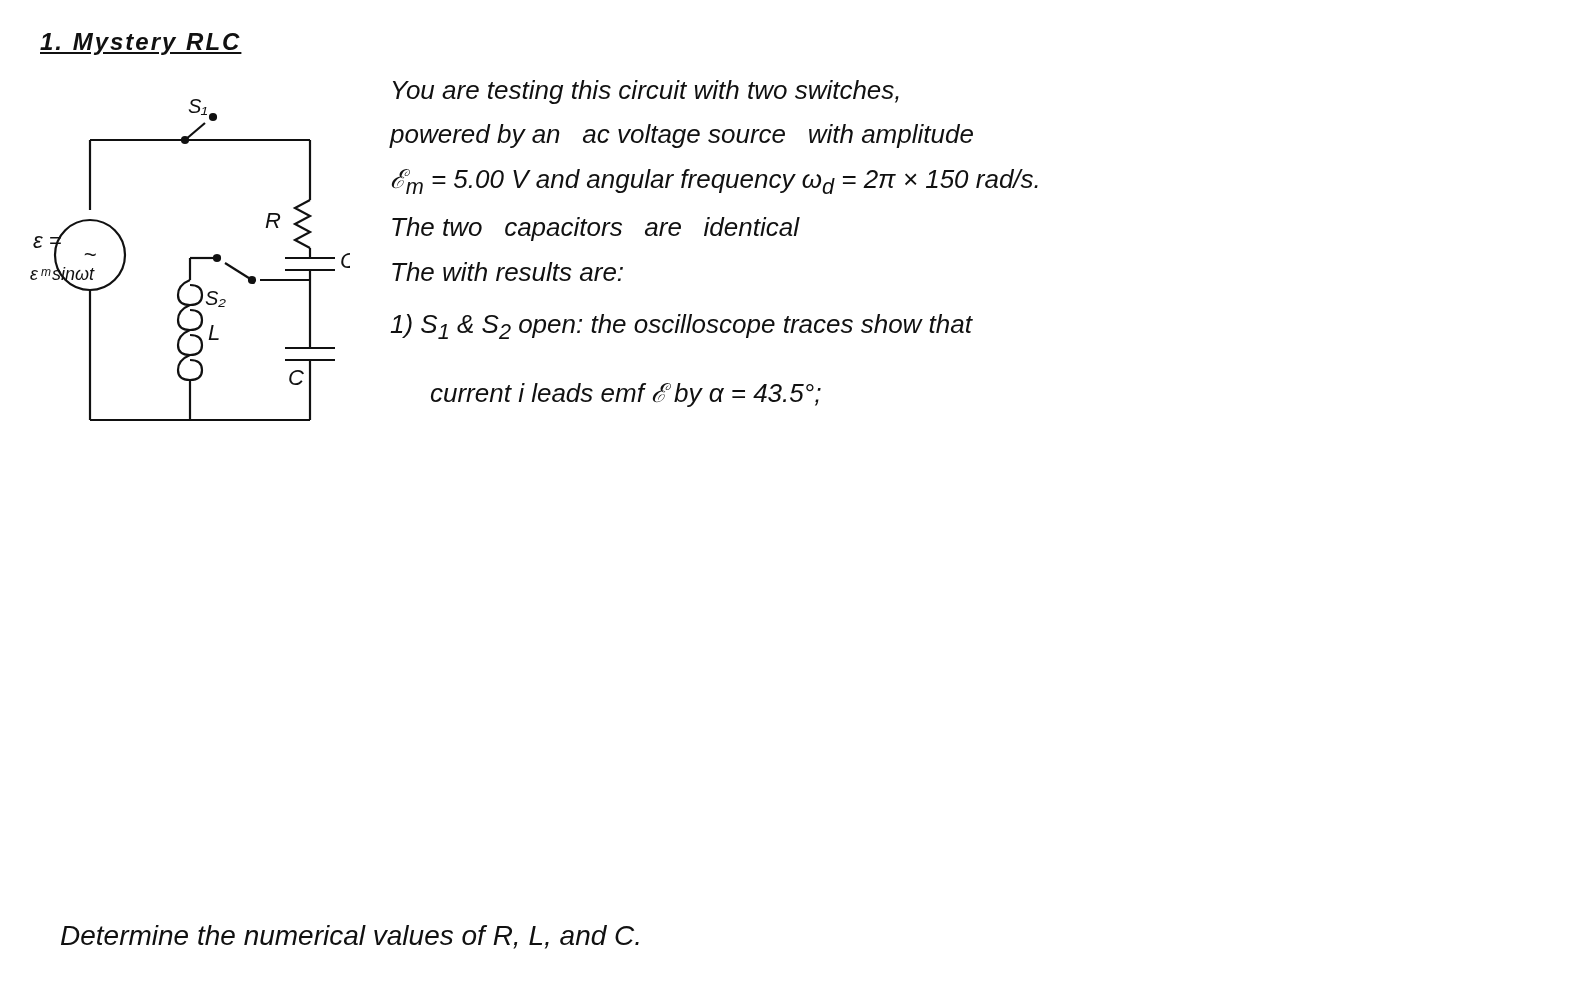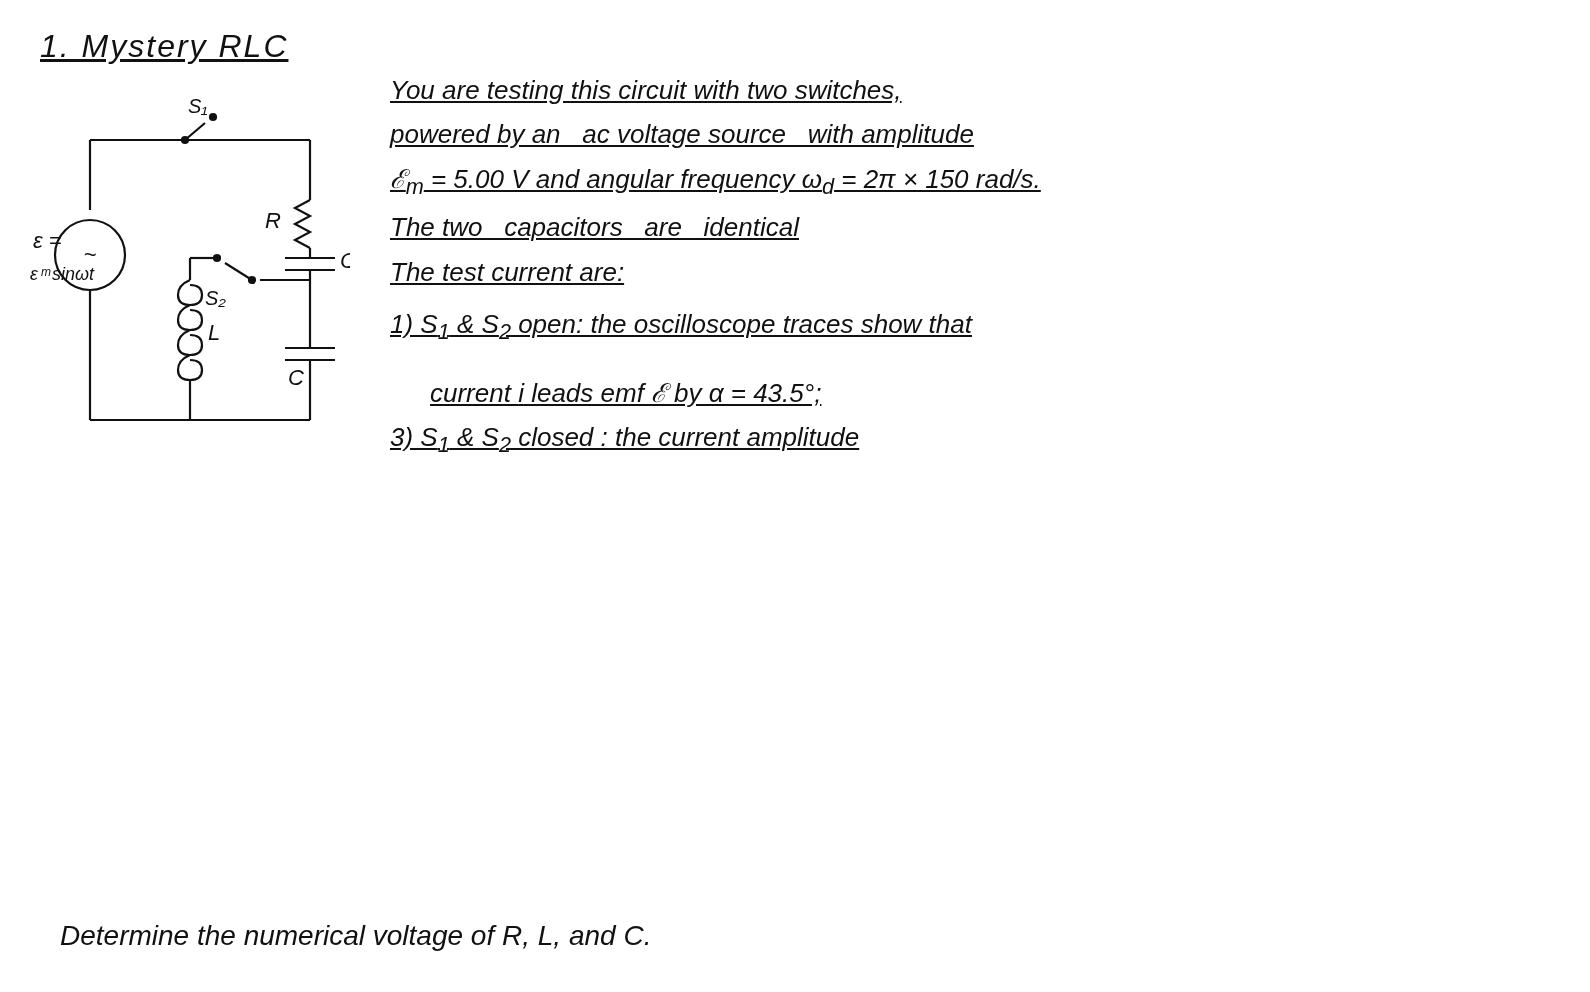--- a/index.html
+++ b/index.html
@@ -14,22 +14,22 @@
 
     
     .title-area {
       position: absolute;
       top: 28px;
       left: 40px;
     }
 
     .title-text {
       font-family: 'Segoe UI', 'Arial', sans-serif;
-      font-size: 32px;
-      font-weight: normal;
+      font-size: 24px;
+      font-weight: bold;
       letter-spacing: 2px;
       font-style: italic;
       text-decoration: underline;
       color: #111;
     }
 
     
     .circuit-area {
       position: absolute;
       top: 80px;
@@ -41,21 +41,20 @@
     
     .content-area {
       position: absolute;
       top: 70px;
       left: 390px;
       right: 40px;
       font-size: 26px;
       line-height: 1.55;
       color: #111;
       font-family: 'Segoe UI', 'Arial', sans-serif;
-      text-decoration: underline;
     }
 
     .content-area p {
       margin-bottom: 4px;
       font-style: italic;
     }
 
     .handwritten {
       font-family: 'Segoe UI', cursive, sans-serif;
       font-style: italic;
@@ -165,28 +164,25 @@
     <text x="258" y="305" stroke="none" fill="#111" font-size="22">C</text>
 
   </svg>
 </div>
 
 <div class="content-area">
   <p class="handwritten">You are testing this circuit with two switches,</p>
   <p class="handwritten">powered by an &nbsp; ac voltage source &nbsp; with amplitude</p>
   <p class="handwritten">ℰ<sub>m</sub> = 5.00 V and angular frequency ω<sub>d</sub> = 2π × 150 rad/s.</p>
   <p class="handwritten">The two &nbsp; capacitors &nbsp; are &nbsp; identical</p>
-  <p class="handwritten">The test current are:</p>
+  <p class="handwritten">The with results are:</p>
 
   <p class="handwritten" style="margin-top:12px;">
     1) S<sub>1</sub> &amp; S<sub>2</sub> open: the oscilloscope traces show that
   </p>
   <p class="handwritten indent">
     current <i>i</i> leads emf ℰ by α = 43.5°;
   </p>
-  <p class="handwritten">
-    3) S<sub>1</sub> &amp; S<sub>2</sub> closed : the current amplitude
-  </p>
 </div>
 
 <div class="bottom-question handwritten">
-  <span>Determine the numerical voltage of  R, L, and C.</span>
+  <span>Determine the numerical values of  R, L, and C.</span>
 </div>
 
 </body></html>

